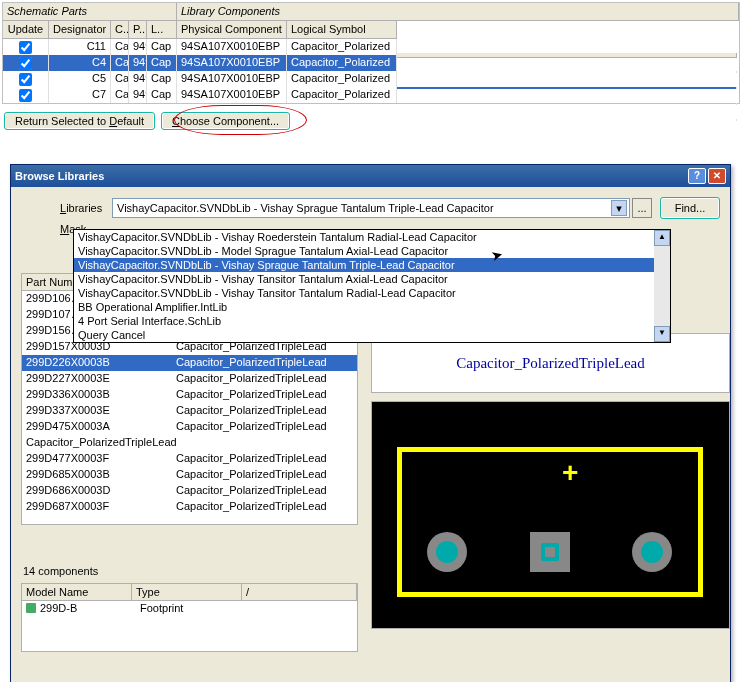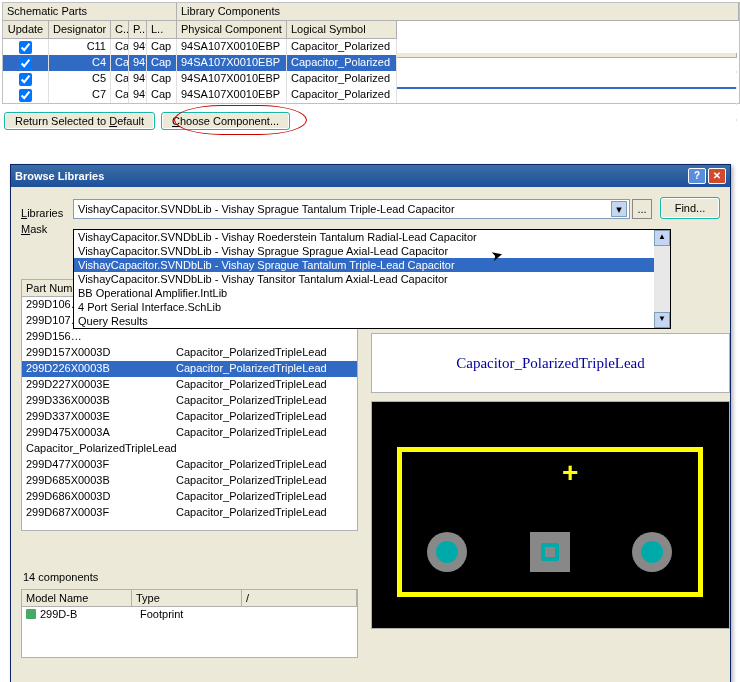--- a/index.html
+++ b/index.html
@@ -1,21 +1,21 @@
 <!DOCTYPE html>
 <html><head>
 <meta charset="utf-8">
 <style>
   * { box-sizing: border-box; margin: 0; padding: 0; font-family: "Tahoma", "Segoe UI", sans-serif; font-size: 11px; }
   body { background: #fff; width: 740px; height: 682px; overflow: hidden; position: relative; }
 
   
   .top-grid { width: 738px; border: 1px solid #c0c0c0; margin: 2px; }
   .grid-hdr { display: flex; height: 18px; }
-  .grid-hdr .h { background: #ece9d8; border-right: 1px solid #b0b0b0; border-bottom: 1px solid #b0b0b0; padding: 2px 4px; overflow: hidden; white-space: nowrap; }
+  .grid-hdr .h { background: #ece9d8; border-right: 1px solid #b0b0b0; border-bottom: 1px solid #b0b0b0; padding: 2px 4px; overflow: hidden; white-space: nowrap; font-style: italic; }
   .grid-sub { display: flex; height: 18px; }
   .grid-sub .h { background: #ece9d8; border-right: 1px solid #b0b0b0; border-bottom: 1px solid #b0b0b0; padding: 2px 4px; overflow: hidden; white-space: nowrap; }
   .grid-row { display: flex; height: 16px; }
   .grid-row .c { padding: 1px 4px; overflow: hidden; white-space: nowrap; border-right: 1px solid #e0e0e0; }
   .grid-row.sel .c { background: #316ac5; color: #fff; }
   .grid-row.sel .chk { background:#316ac5; }
   .chk { width: 46px; text-align: center; }
   .chk input { vertical-align: middle; }
   .w-des { width: 62px; text-align: right; }
   .w-c { width: 18px; }
@@ -33,39 +33,39 @@
   
   .dialog { position: absolute; left: 10px; top: 164px; width: 721px; height: 617px; border: 1px solid #0a246a; box-shadow: 2px 2px 4px rgba(0,0,0,0.3); background: #ece9d8; }
   .titlebar { height: 22px; background: linear-gradient(#3a6ea5,#1e4f9a); display:flex; align-items:center; padding:0 4px; color:#fff; font-weight:bold; }
   .titlebar .spacer { flex:1; }
   .titlebar .tbtn { width:18px; height:16px; margin-left:2px; border:1px solid #fff; border-radius:2px; font-size:10px; line-height:13px; text-align:center; cursor:pointer; }
   .titlebar .help { background:#5a8edc; color:#fff; }
   .titlebar .close { background:#d04a2b; color:#fff; }
 
   .dlg-body { padding: 10px; position: relative; height: calc(100% - 22px); }
 
-  .form-row { display:flex; align-items:flex-end; margin-bottom:4px; }
+  .form-row { display:flex; align-items:center; margin-bottom:4px;margin-left:39px; }
   .form-row .lbl { width: 52px; }
   .dropdown { flex:1; height:20px; border:1px solid #7f9db9; background:#fff; display:flex; align-items:center; padding:0 2px; position:relative; }
   .dropdown .dd-text { flex:1; overflow:hidden; white-space:nowrap; padding:0 2px; }
   .dropdown .dd-btn { width:16px; height:16px; background:#c5d6f2; border:1px solid #7f9db9; display:flex; align-items:center; justify-content:center; cursor:pointer; }
   .ellips-btn { width:20px; height:20px; margin-left:2px; border:1px solid #888; background:#ece9d8; text-align:center; cursor:pointer; line-height:16px; }
   .find-btn { width:60px; height:22px; margin-left:8px; }
 
   
   .dd-popup { position:absolute; left:62px; top:42px; width:598px; border:1px solid #000; background:#fff; z-index:10; }
   .dd-popup .item { padding:1px 4px; white-space:nowrap; overflow:hidden; cursor:pointer; }
   .dd-popup .item.sel { background:#316ac5; color:#fff; }
   .dd-popup .sb { position:absolute; right:0; top:0; bottom:0; width:16px; background:#e8e8e8; }
   .dd-popup .sb .arr { width:16px; height:16px; background:#c5d6f2; border:1px solid #7f9db9; text-align:center; font-size:8px; line-height:12px; cursor:pointer; }
   .dd-popup .sb .arr.dn { position:absolute; bottom:0; }
   .cursor { position:absolute; left:480px; top:60px; font-size:14px; pointer-events:none; z-index:11; transform: rotate(-15deg); }
 
   
-  .parts-panel { position:absolute; left:10px; top:92px; width:337px; }
+  .parts-panel { position:absolute; left:10px; top:86px; width:337px; }
   .parts-hdr { display:flex; background:#ece9d8; border:1px solid #b0b0b0; }
   .parts-hdr .ph { padding:2px 4px; border-right:1px solid #b0b0b0; }
   .parts-list { background:#fff; border:1px solid #b0b0b0; border-top:none; height:234px; overflow:hidden; }
   .parts-list .row { display:flex; height:16px; }
   .parts-list .row .c { padding:1px 4px; overflow:hidden; white-space:nowrap; }
   .parts-list .row.sel .c { background:#316ac5; color:#fff; }
   .w-pnum { width:150px; }
   .w-pdesc { flex:1; }
   .count-lbl { padding:6px 2px;margin-top:34px; }
 
@@ -183,26 +183,27 @@
       <button class="winbtn find-btn">Find...</button>
     </div>
 
     <div class="form-row">
       <span class="lbl"><u>M</u>ask</span>
     </div>
 
     <div class="dd-popup">
       <div id="dd-items">
           <div class="item">VishayCapacitor.SVNDbLib - Vishay Roederstein Tantalum Radial-Lead Capacitor</div>
-          <div class="item">VishayCapacitor.SVNDbLib - Vishay Sprague Sprague Axial-Lead Capacitor</div>
+          <div class="item">VishayCapacitor.SVNDbLib - Model Sprague Tantalum Axial-Lead Capacitor</div>
           <div class="item sel">VishayCapacitor.SVNDbLib - Vishay Sprague Tantalum Triple-Lead Capacitor</div>
           <div class="item">VishayCapacitor.SVNDbLib - Vishay Tansitor Tantalum Axial-Lead Capacitor</div>
+          <div class="item">VishayCapacitor.SVNDbLib - Vishay Tansitor Tantalum Radial-Lead Capacitor</div>
           <div class="item">BB Operational Amplifier.IntLib</div>
           <div class="item">4 Port Serial Interface.SchLib</div>
-          <div class="item">Query Results</div>
+          <div class="item">Query Cancel</div>
         </div>
       <div class="sb">
         <div class="arr">▲</div>
         <div class="arr dn">▼</div>
       </div>
     </div>
     <div class="cursor">➤</div>
 
     <div class="parts-panel">
       <div class="parts-hdr">

